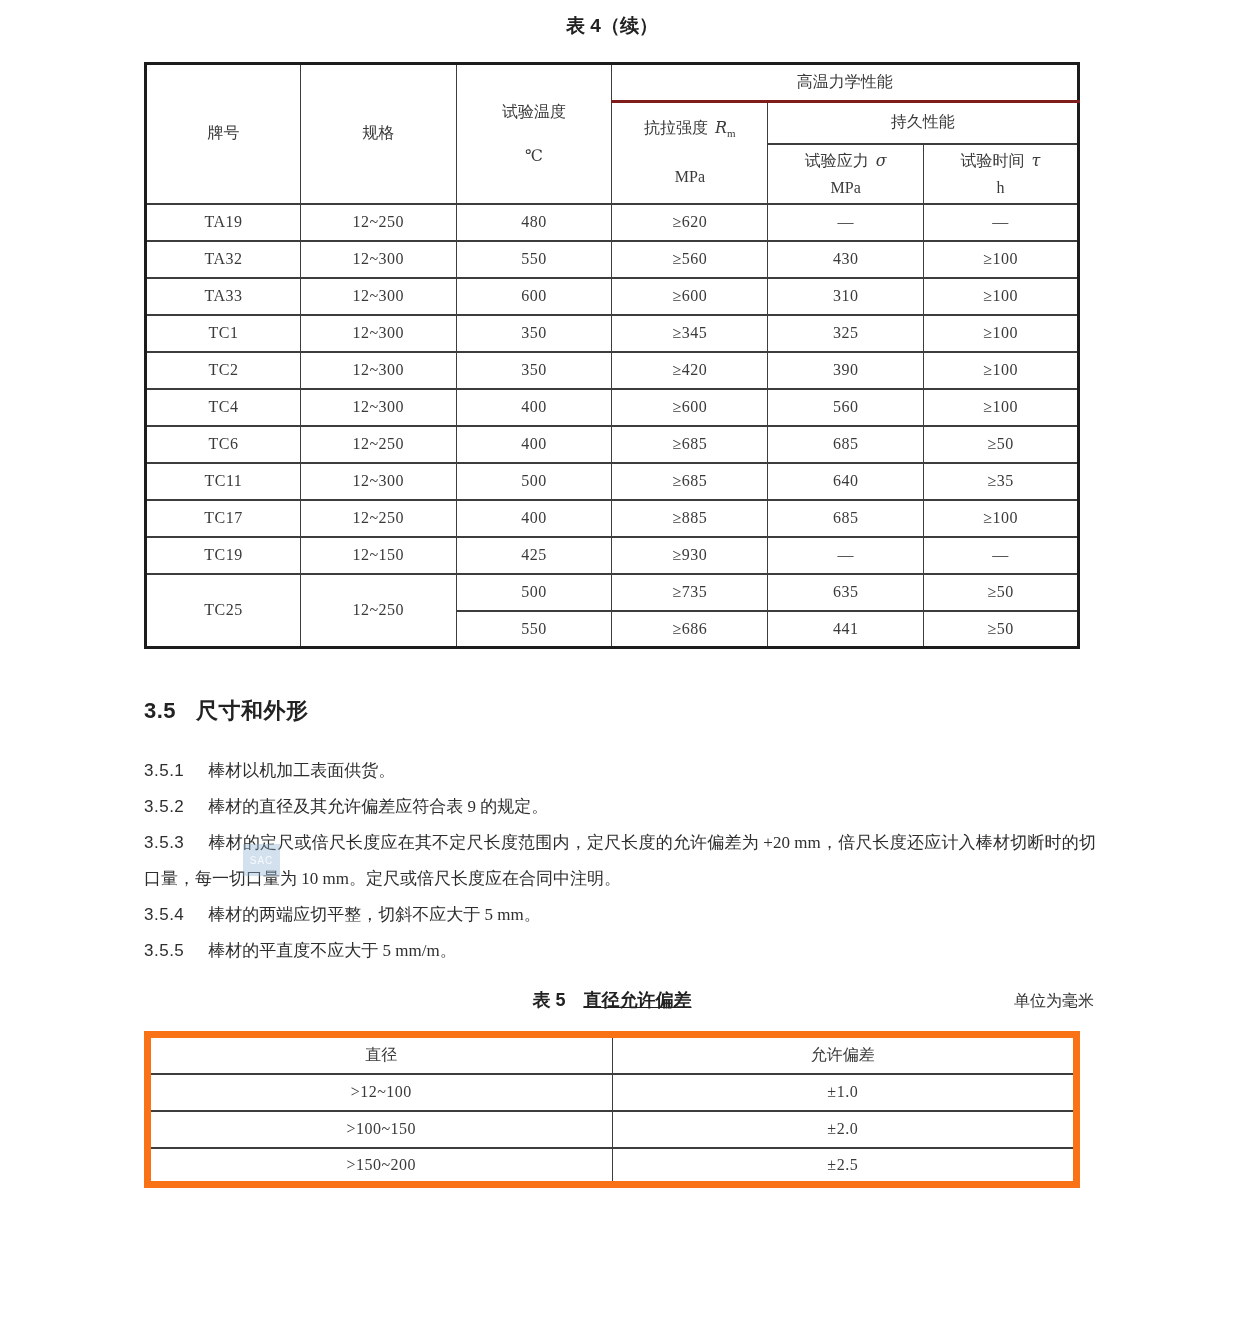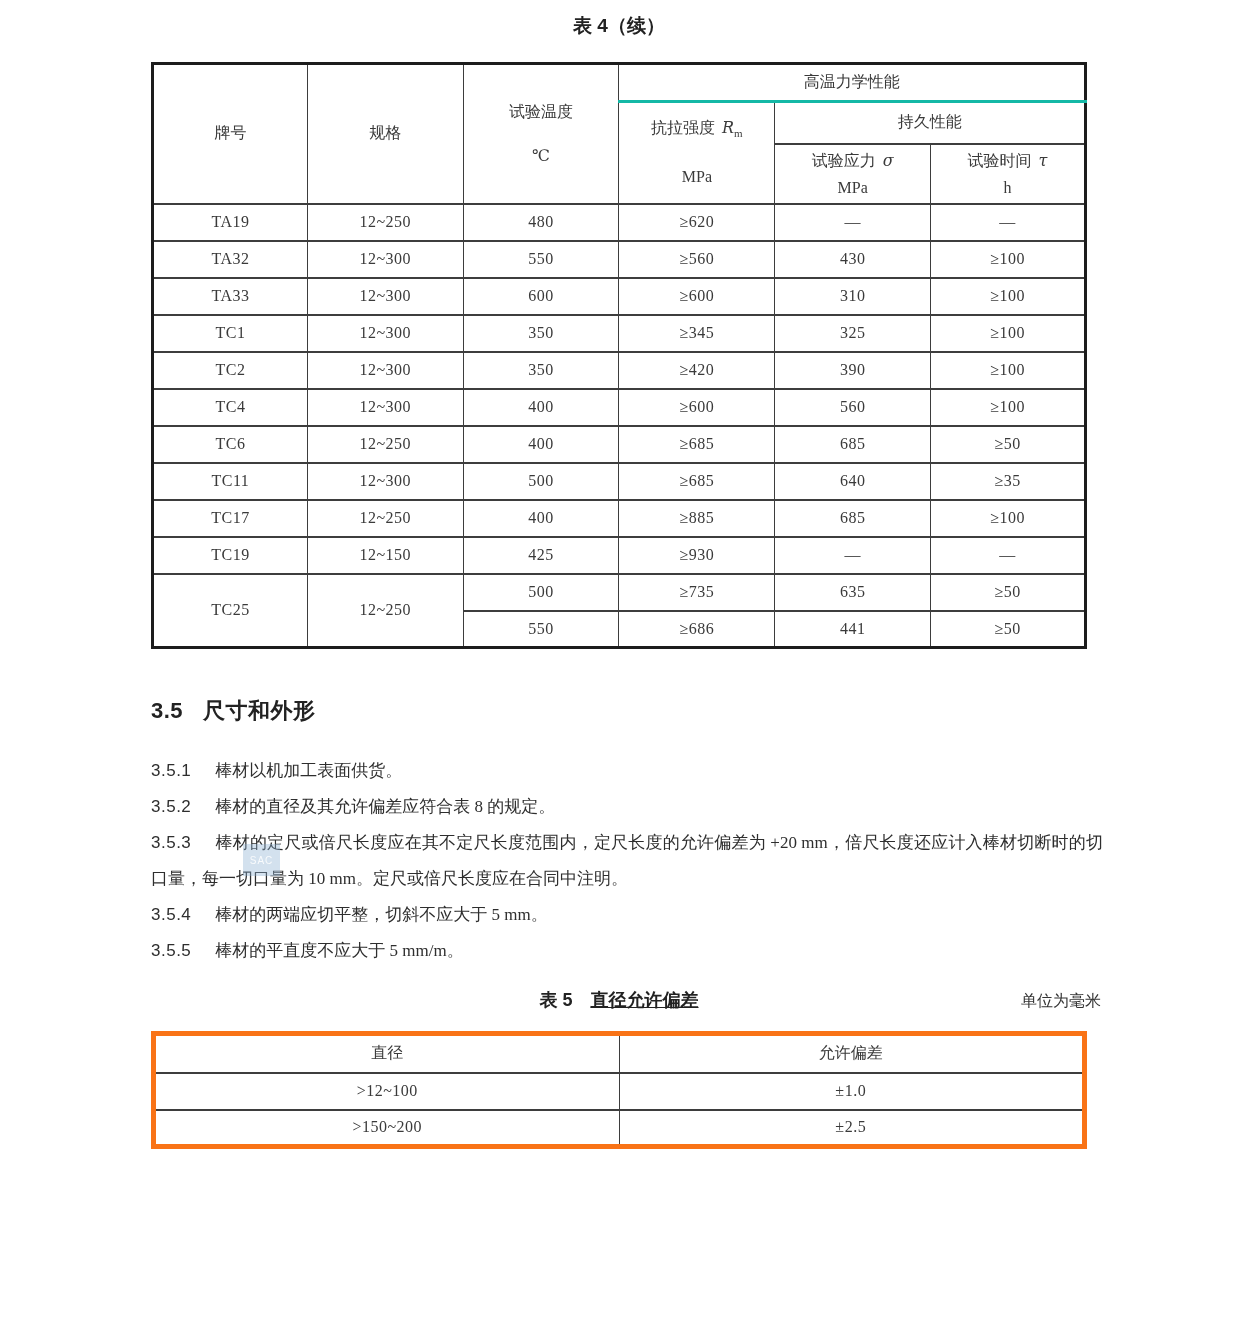--- a/index.html
+++ b/index.html
@@ -2,21 +2,21 @@
 <html><head>
 <meta charset="utf-8">
 <style>
   * { box-sizing: border-box; }
   html,body { margin:0; padding:0; background:#ffffff; }
   .page {
     position:relative; width:1240px; height:1326px; background:#ffffff;
     font-family:"Liberation Serif","DejaVu Serif",serif; color:#2f2f2f;
     overflow:hidden;
   }
-  .content { position:absolute; left:144px; top:0; width:952px;margin-left:7px; }
+  .content { position:absolute; left:144px; top:0; width:952px; }
 
   
   .t4-caption {
     width:936px; text-align:center; padding-top:13px; margin:0 0 23px 0;
     font-family:"Liberation Sans","DejaVu Sans",sans-serif;
     font-weight:bold; font-size:19px; color:#222;
   }
   .sec {
     margin:47px 0 0 0; font-family:"Liberation Sans","DejaVu Sans",sans-serif;
     font-weight:bold; font-size:22px; color:#222; letter-spacing:0.5px;
@@ -24,27 +24,27 @@
   .sec .snum { margin-right:20px; }
 
   
   table { border-collapse:collapse; table-layout:fixed; width:936px; background:#fff; }
   th, td {
     border:1px solid #3d3d3d; border-top-width:2px; border-bottom-width:2px;
     text-align:center; vertical-align:middle; font-weight:normal;
     font-size:16px; color:#3a3a3a; padding:2px 4px;
   }
   .t4 { border:3px solid #1c1c1c; margin:0; }
-  .t5 { border:5px solid #f97316; margin-top:17px; }
+  .t5 { border:7px solid #f97316; margin-top:17px; }
 
   
   .t4 .hrow1 th { height:38px; }
   .t4 .hrow2 th { height:42px; }
   .t4 .hrow3 th { height:57px; }
-  .t4 th.thick { border-bottom:3px solid #14b8a6; }
+  .t4 th.thick { border-bottom:3px solid #7f1d1d; }
   .t4 th .l { display:block; }
   .t4 th.two-tall .l { line-height:44px; }
   .t4 th.two-mid .l { line-height:44px; }
   .t4 th.two-sm .l { line-height:27px; }
   .t4 .sym { font-style:italic; margin-left:7px; font-family:"DejaVu Serif",serif; }
   .t4 sub { font-size:11px; }
   
   .t4 tbody td { height:37px; font-size:16px; letter-spacing:0.5px; }
 
   
@@ -228,21 +228,21 @@
 
     <h2 class="sec">
       <span class="snum">3.5</span><span>尺寸和外形</span>
     </h2>
 
     <div class="items">
       <p class="item">
         <span class="inum">3.5.1</span><span>棒材以机加工表面供货。</span>
       </p>
       <p class="item">
-        <span class="inum">3.5.2</span><span>棒材的直径及其允许偏差应符合表 8 的规定。</span>
+        <span class="inum">3.5.2</span><span>棒材的直径及其允许偏差应符合表 9 的规定。</span>
       </p>
       <p class="item">
         <span class="inum">3.5.3</span><span>棒材的定尺或倍尺长度应在其不定尺长度范围内，定尺长度的允许偏差为 +20 mm，倍尺长度还应计入棒材切断时的切口量，每一切口量为 10 mm。定尺或倍尺长度应在合同中注明。</span>
       </p>
       <p class="item">
         <span class="inum">3.5.4</span><span>棒材的两端应切平整，切斜不应大于 5 mm。</span>
       </p>
       <p class="item">
         <span class="inum">3.5.5</span><span>棒材的平直度不应大于 5 mm/m。</span>
       </p>
@@ -265,20 +265,24 @@
           <th>直径</th>
           <th>允许偏差</th>
         </tr>
       </thead>
       <tbody>
         <tr>
           <td>&gt;12~100</td>
           <td>±1.0</td>
         </tr>
         <tr>
+          <td>&gt;100~150</td>
+          <td>±2.0</td>
+        </tr>
+        <tr>
           <td>&gt;150~200</td>
           <td>±2.5</td>
         </tr>
       </tbody>
     </table>
 
 
   </div>
 
   <div class="watermark">SAC</div>

